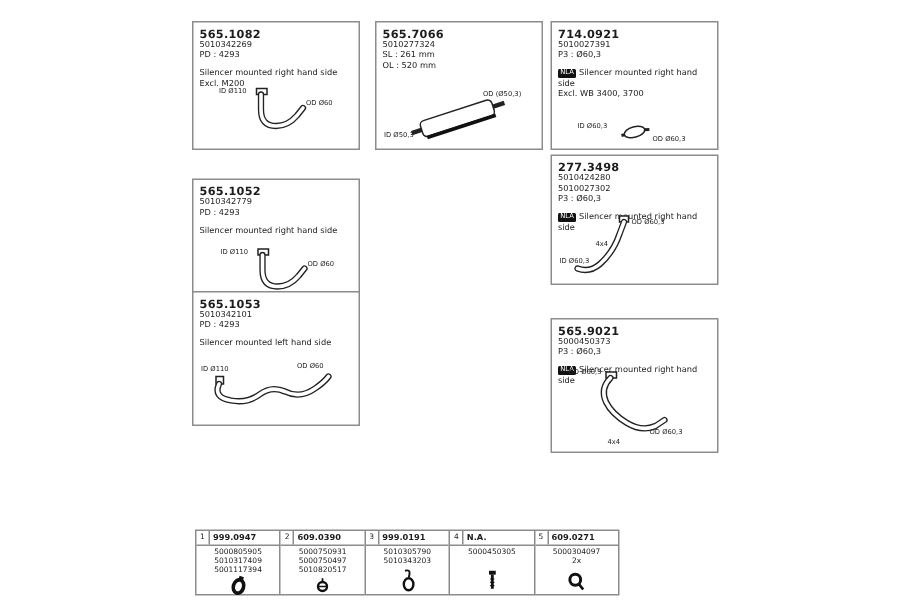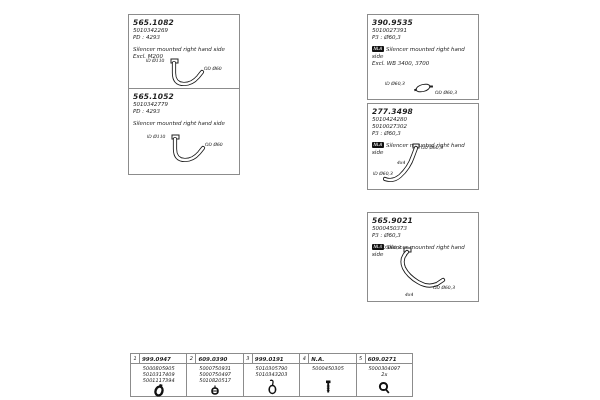--- a/index.html
+++ b/index.html
@@ -1,17 +1,17 @@
 <!DOCTYPE html>
 <html><head>
 <meta charset="utf-8">
 <style>
   html,body{margin:0;padding:0;}
   body{width:600px;height:400px;background:#ffffff;font-family:"DejaVu Sans","Liberation Sans",sans-serif;color:#1c1c1c;}
-  .page{position:relative;width:600px;height:400px;background:#fff;overflow:hidden;font-style:italic;}
+  .page{position:relative;width:600px;height:400px;background:#fff;overflow:hidden;}
   .cell{position:absolute;width:112px;border:1px solid #8c8c8c;background:#fff;box-sizing:border-box;padding:3px 4px;}
   .ptitle{font-size:7.5px;font-weight:bold;letter-spacing:.2px;line-height:9px;}
   .pline{font-size:5.5px;line-height:7px;color:#222;}
   .pdesc{font-size:5.5px;line-height:7px;margin-top:5px;color:#222;}
   .badge{display:inline-block;background:#111;color:#fff;font-size:4.5px;line-height:6px;padding:0 1.5px;border-radius:1px;margin-right:2px;vertical-align:top;}
   .draw{position:absolute;left:3px;right:3px;bottom:2px;}
   .tube-o{fill:none;stroke:#222;stroke-width:4.2;stroke-linecap:round;stroke-linejoin:round;}
   .tube-i{fill:none;stroke:#fff;stroke-width:2.4;stroke-linecap:round;stroke-linejoin:round;}
   .lbl{font-size:4.5px;fill:#222;font-family:"DejaVu Sans","Liberation Sans",sans-serif;}
   .flange{fill:#fff;stroke:#222;stroke-width:1;}
@@ -38,41 +38,57 @@
     <div class="pline">Excl. M200</div>
     <svg class="draw" width="104" height="44" viewBox="0 0 104 44">
       <rect class="flange" x="39" y="6" width="7" height="4"></rect>
       <path class="tube-o" d="M42,10 L42,20 Q42,31 52,31 Q60,31 66,24 L70,19"></path>
       <path class="tube-i" d="M42,10 L42,20 Q42,31 52,31 Q60,31 66,24 L70,19"></path>
       <text class="lbl" x="14" y="9">ID Ø110</text>
       <text class="lbl" x="72" y="17">OD Ø60</text>
     </svg>
   </div>
 
+  <div class="cell" style="left:250px;top:14px;height:86px">
+    <div class="ptitle">565.7066</div>
+    <div class="pline">5010277324</div>
+    <div class="pline">SL : 261 mm</div>
+    <div class="pline">OL : 520 mm</div>
+    <svg class="draw" width="104" height="44" viewBox="0 0 104 44">
+      <g transform="rotate(-18 52 26)">
+        <line x1="19" y1="25.5" x2="27" y2="25.5" stroke="#222" stroke-width="3"></line>
+        <line x1="75" y1="25.5" x2="84" y2="25.5" stroke="#222" stroke-width="3"></line>
+        <rect class="flange" x="26" y="20" width="50" height="11" rx="3"></rect>
+        <line x1="28" y1="31.5" x2="76" y2="31.5" stroke="#111" stroke-width="2.4"></line>
+      </g>
+      <text class="lbl" x="2" y="38">ID Ø50,3</text>
+      <text class="lbl" x="68" y="11">OD (Ø50,3)</text>
+    </svg>
+  </div>
 
   <div class="cell" style="left:367px;top:14px;height:86px">
-    <div class="ptitle">390.9535</div>
+    <div class="ptitle">714.0921</div>
     <div class="pline">5010027391</div>
     <div class="pline">P3 : Ø60,3</div>
     <div class="pdesc">
       <span class="badge">NLA</span><span>Silencer mounted right hand side</span>
     </div>
     <div class="pline">Excl. WB 3400, 3700</div>
     <svg class="draw" width="104" height="22" viewBox="0 0 104 22">
       <g transform="rotate(-15 52 13)">
         <line x1="43" y1="13" x2="46" y2="13" stroke="#222" stroke-width="2"></line>
         <line x1="58" y1="13" x2="62" y2="14" stroke="#222" stroke-width="2"></line>
         <ellipse cx="52" cy="13" rx="7" ry="3.5" fill="#fff" stroke="#222" stroke-width="1"></ellipse>
       </g>
       <text class="lbl" x="14" y="10">ID Ø60,3</text>
       <text class="lbl" x="64" y="19">OD Ø60,3</text>
     </svg>
   </div>
 
-  <div class="cell" style="left:128px;top:88px;height:87px">
+  <div class="cell" style="left:128px;top:119px;height:87px">
     <div class="ptitle">565.1052</div>
     <div class="pline">5010342779</div>
     <div class="pline">PD : 4293</div>
     <div class="pdesc">Silencer mounted right hand side</div>
     <svg class="draw" width="104" height="44" viewBox="0 0 104 44">
       <rect class="flange" x="40" y="7" width="7" height="4"></rect>
       <path class="tube-o" d="M43,11 L43,21 Q43,32 53,32 Q61,32 67,25 L71,20"></path>
       <path class="tube-i" d="M43,11 L43,21 Q43,32 53,32 Q61,32 67,25 L71,20"></path>
       <text class="lbl" x="15" y="10">ID Ø110</text>
       <text class="lbl" x="73" y="18">OD Ø60</text>
@@ -91,20 +107,33 @@
     <svg class="draw" width="104" height="50" viewBox="0 0 104 50">
       <rect class="flange" x="42" y="7" width="6" height="4"></rect>
       <path class="tube-o" d="M14,42 Q22,45 29,39 Q38,31 42,19 L45,11"></path>
       <path class="tube-i" d="M14,42 Q22,45 29,39 Q38,31 42,19 L45,11"></path>
       <text class="lbl" x="50" y="12">OD Ø60,3</text>
       <text class="lbl" x="26" y="27">4x4</text>
       <text class="lbl" x="2" y="38">ID Ø60,3</text>
     </svg>
   </div>
 
+  <div class="cell" style="left:128px;top:194px;height:90px">
+    <div class="ptitle">565.1053</div>
+    <div class="pline">5010342101</div>
+    <div class="pline">PD : 4293</div>
+    <div class="pdesc">Silencer mounted left hand side</div>
+    <svg class="draw" width="104" height="50" viewBox="0 0 104 50">
+      <rect class="flange" x="12" y="20" width="5" height="5"></rect>
+      <path class="tube-o" d="M14,25 Q10,34 22,36 Q33,38 41,32 Q49,26 58,30 Q68,35 78,28 Q84,24 87,20"></path>
+      <path class="tube-i" d="M14,25 Q10,34 22,36 Q33,38 41,32 Q49,26 58,30 Q68,35 78,28 Q84,24 87,20"></path>
+      <text class="lbl" x="2" y="16">ID Ø110</text>
+      <text class="lbl" x="66" y="14">OD Ø60</text>
+    </svg>
+  </div>
 
   <div class="cell" style="left:367px;top:212px;height:90px">
     <div class="ptitle">565.9021</div>
     <div class="pline">5000450373</div>
     <div class="pline">P3 : Ø60,3</div>
     <div class="pdesc">
       <span class="badge">NLA</span><span>Silencer mounted right hand side</span>
     </div>
     <svg class="draw" width="104" height="60" viewBox="0 0 104 60">
       <rect class="flange" x="33" y="9" width="7" height="4"></rect>

